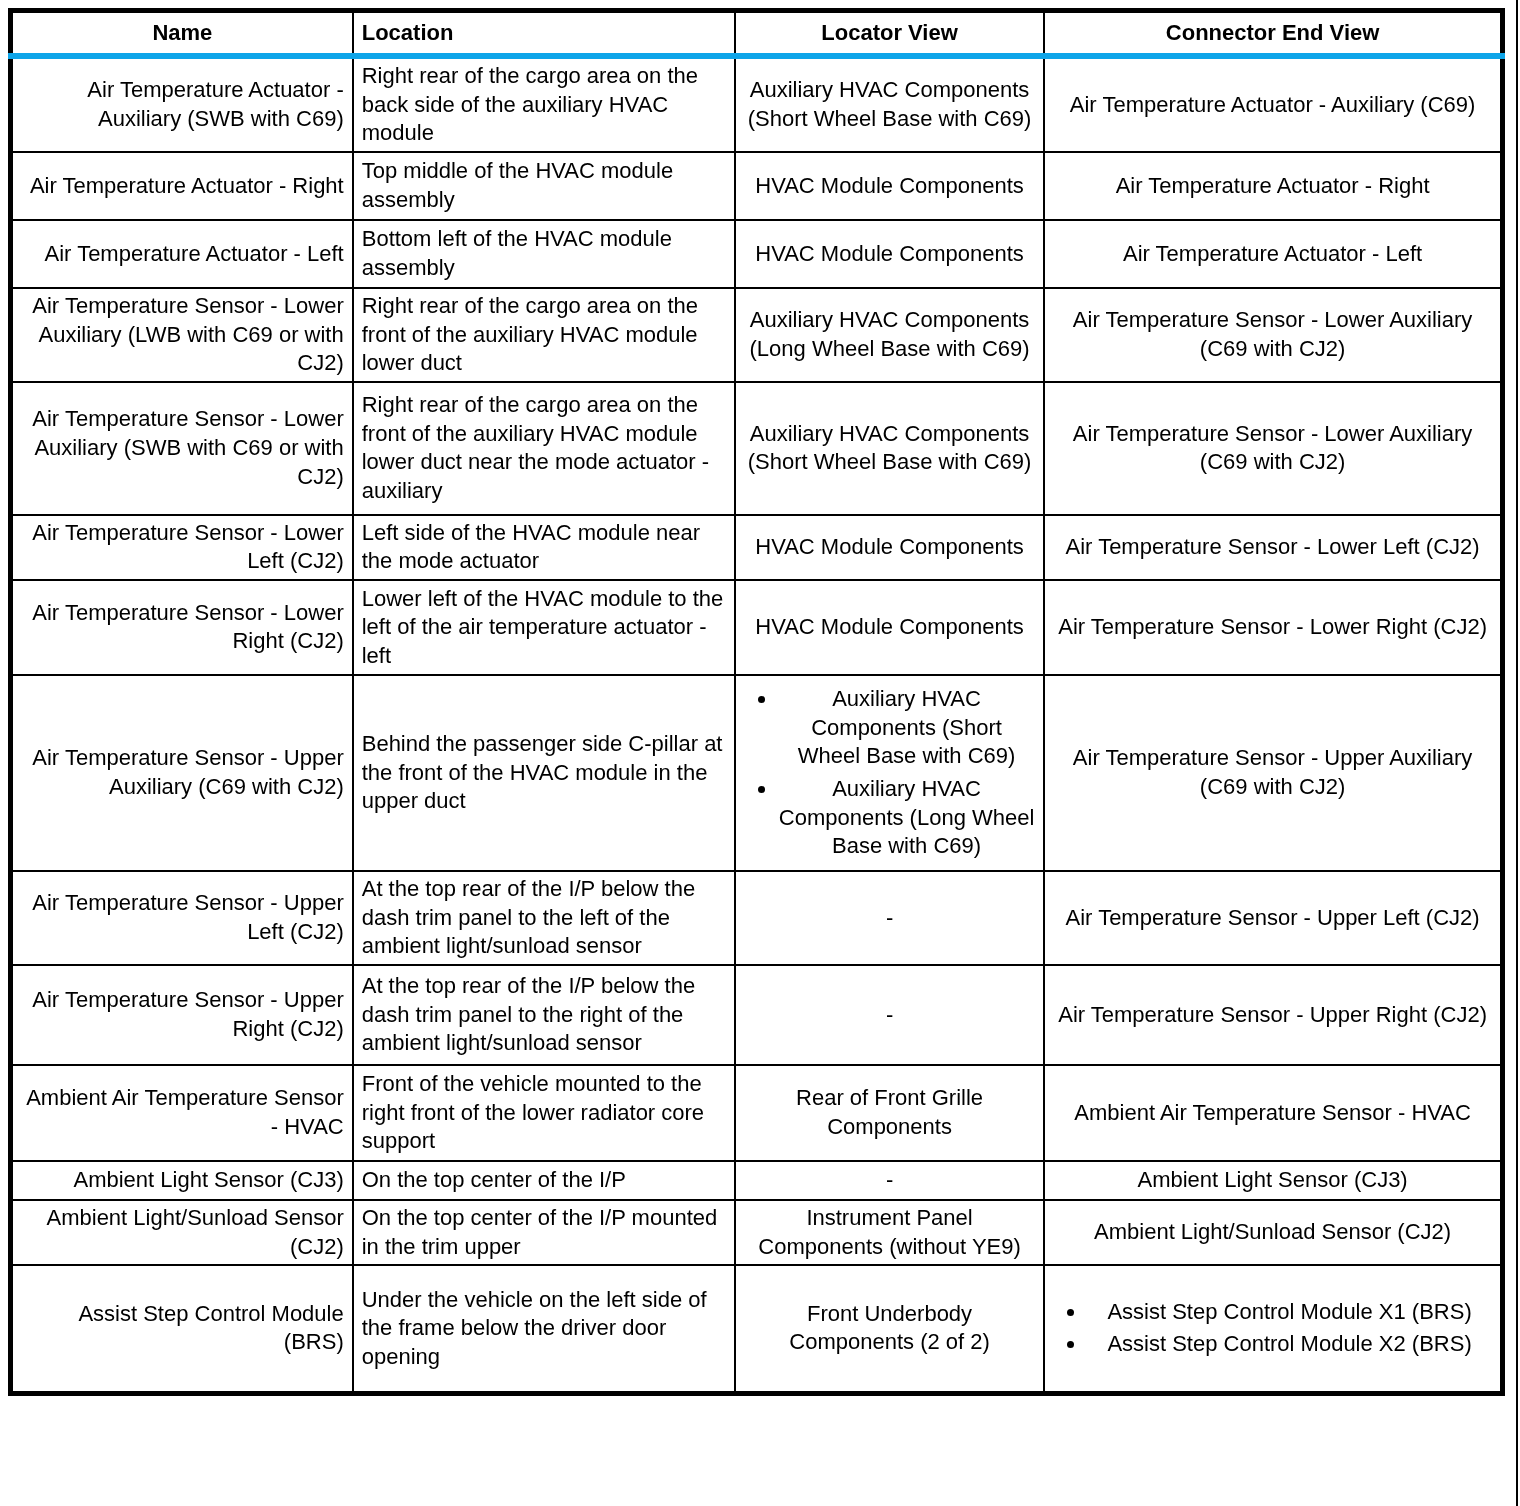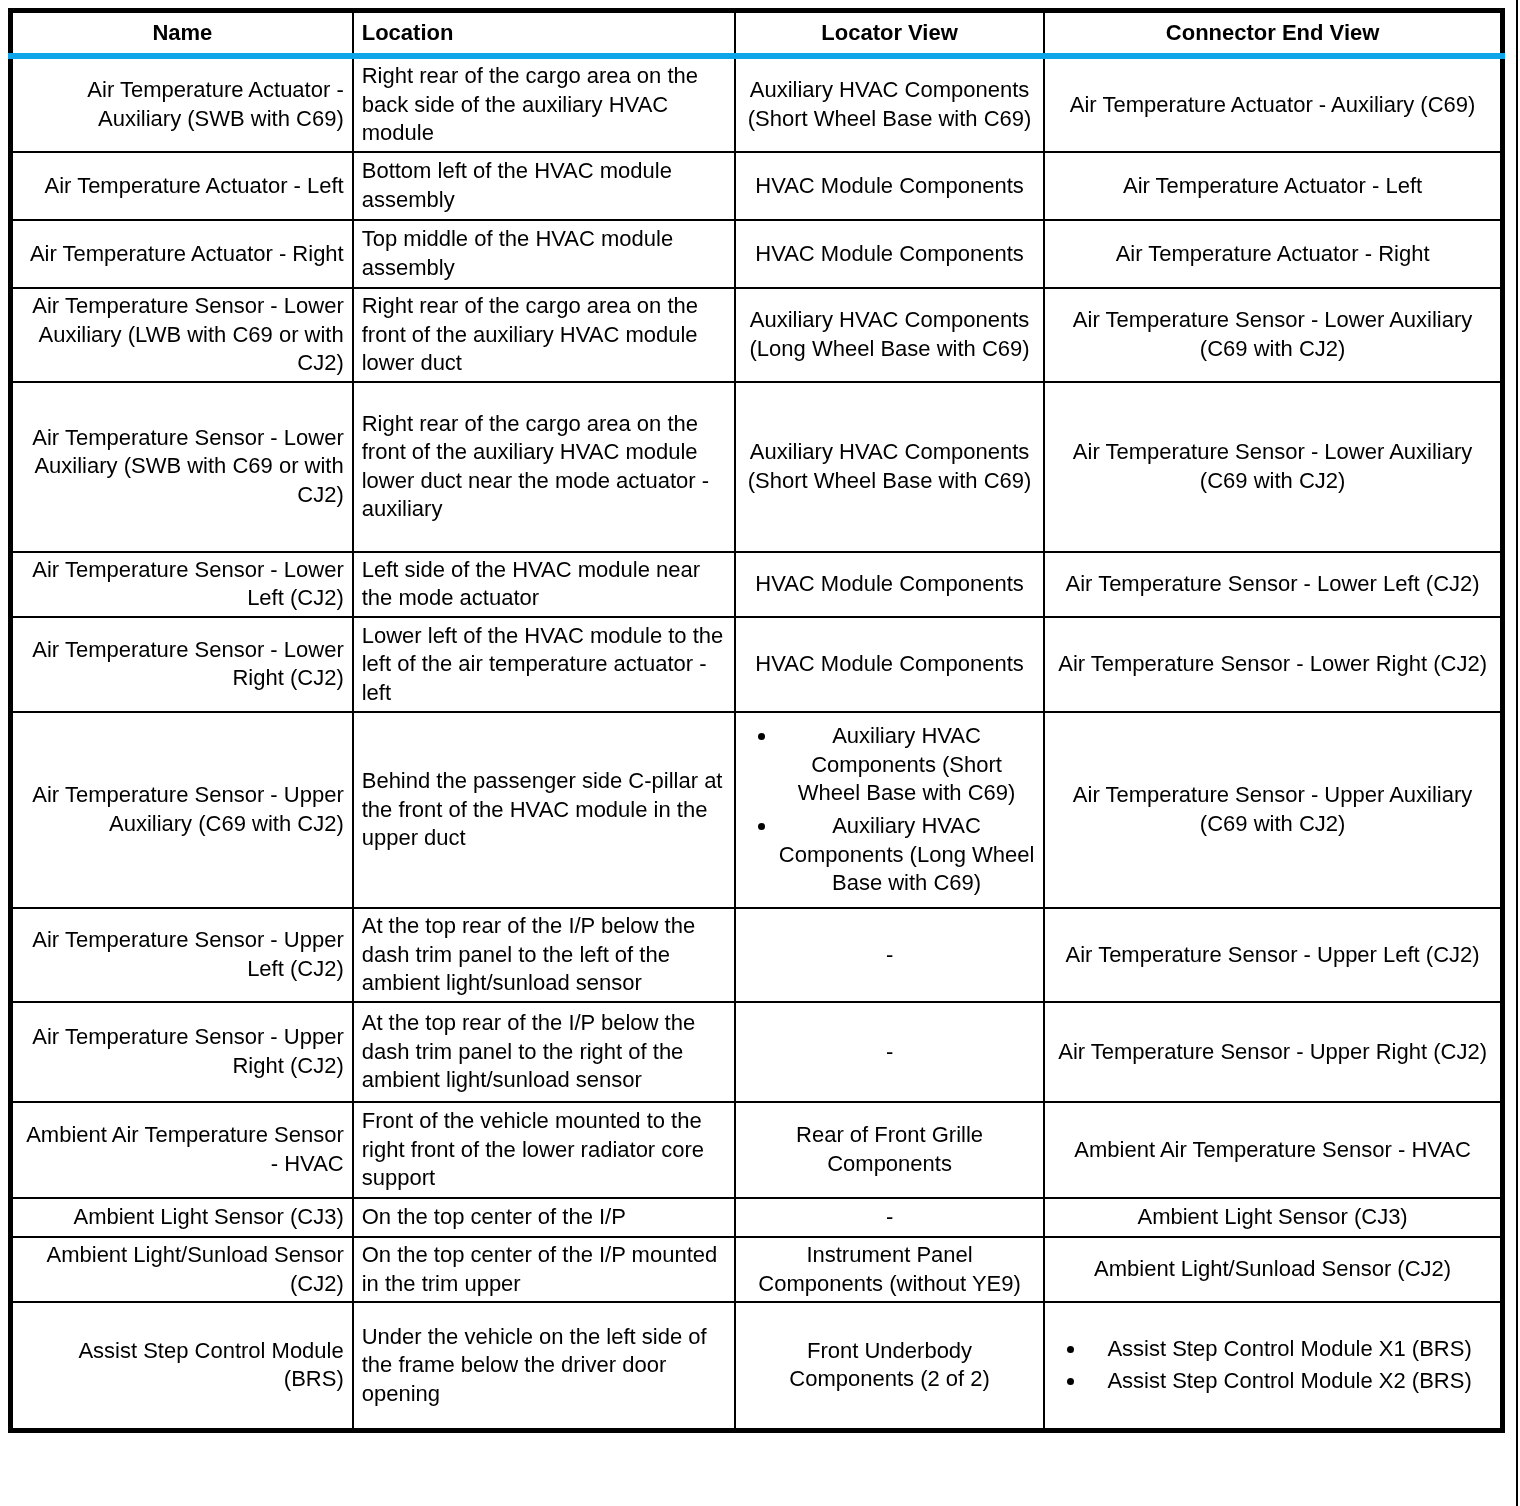--- a/index.html
+++ b/index.html
@@ -78,38 +78,38 @@
       </tr>
     </thead>
     <tbody>
         <tr style="height: 96px;">
           <td class="col-0">Air Temperature Actuator - Auxiliary (SWB with C69)</td>
           <td class="col-1">Right rear of the cargo area on the back side of the auxiliary HVAC module</td>
           <td class="col-2">Auxiliary HVAC Components (Short Wheel Base with C69)</td>
           <td class="col-3">Air Temperature Actuator - Auxiliary (C69)</td>
         </tr>
         <tr style="height: 68px;">
+          <td class="col-0">Air Temperature Actuator - Right</td>
+          <td class="col-1">Top middle of the HVAC module assembly</td>
+          <td class="col-2">HVAC Module Components</td>
+          <td class="col-3">Air Temperature Actuator - Right</td>
+        </tr>
+        <tr style="height: 68px;">
           <td class="col-0">Air Temperature Actuator - Left</td>
           <td class="col-1">Bottom left of the HVAC module assembly</td>
           <td class="col-2">HVAC Module Components</td>
           <td class="col-3">Air Temperature Actuator - Left</td>
-        </tr>
-        <tr style="height: 68px;">
-          <td class="col-0">Air Temperature Actuator - Right</td>
-          <td class="col-1">Top middle of the HVAC module assembly</td>
-          <td class="col-2">HVAC Module Components</td>
-          <td class="col-3">Air Temperature Actuator - Right</td>
         </tr>
         <tr style="height: 93px;">
           <td class="col-0">Air Temperature Sensor - Lower Auxiliary (LWB with C69 or with CJ2)</td>
           <td class="col-1">Right rear of the cargo area on the front of the auxiliary HVAC module lower duct</td>
           <td class="col-2">Auxiliary HVAC Components (Long Wheel Base with C69)</td>
           <td class="col-3">Air Temperature Sensor - Lower Auxiliary (C69 with CJ2)</td>
         </tr>
-        <tr style="height: 170px;">
+        <tr style="height: 133px;">
           <td class="col-0">Air Temperature Sensor - Lower Auxiliary (SWB with C69 or with CJ2)</td>
           <td class="col-1">Right rear of the cargo area on the front of the auxiliary HVAC module lower duct near the mode actuator - auxiliary</td>
           <td class="col-2">Auxiliary HVAC Components (Short Wheel Base with C69)</td>
           <td class="col-3">Air Temperature Sensor - Lower Auxiliary (C69 with CJ2)</td>
         </tr>
         <tr style="height: 63px;">
           <td class="col-0">Air Temperature Sensor - Lower Left (CJ2)</td>
           <td class="col-1">Left side of the HVAC module near the mode actuator</td>
           <td class="col-2">HVAC Module Components</td>
           <td class="col-3">Air Temperature Sensor - Lower Left (CJ2)</td>

